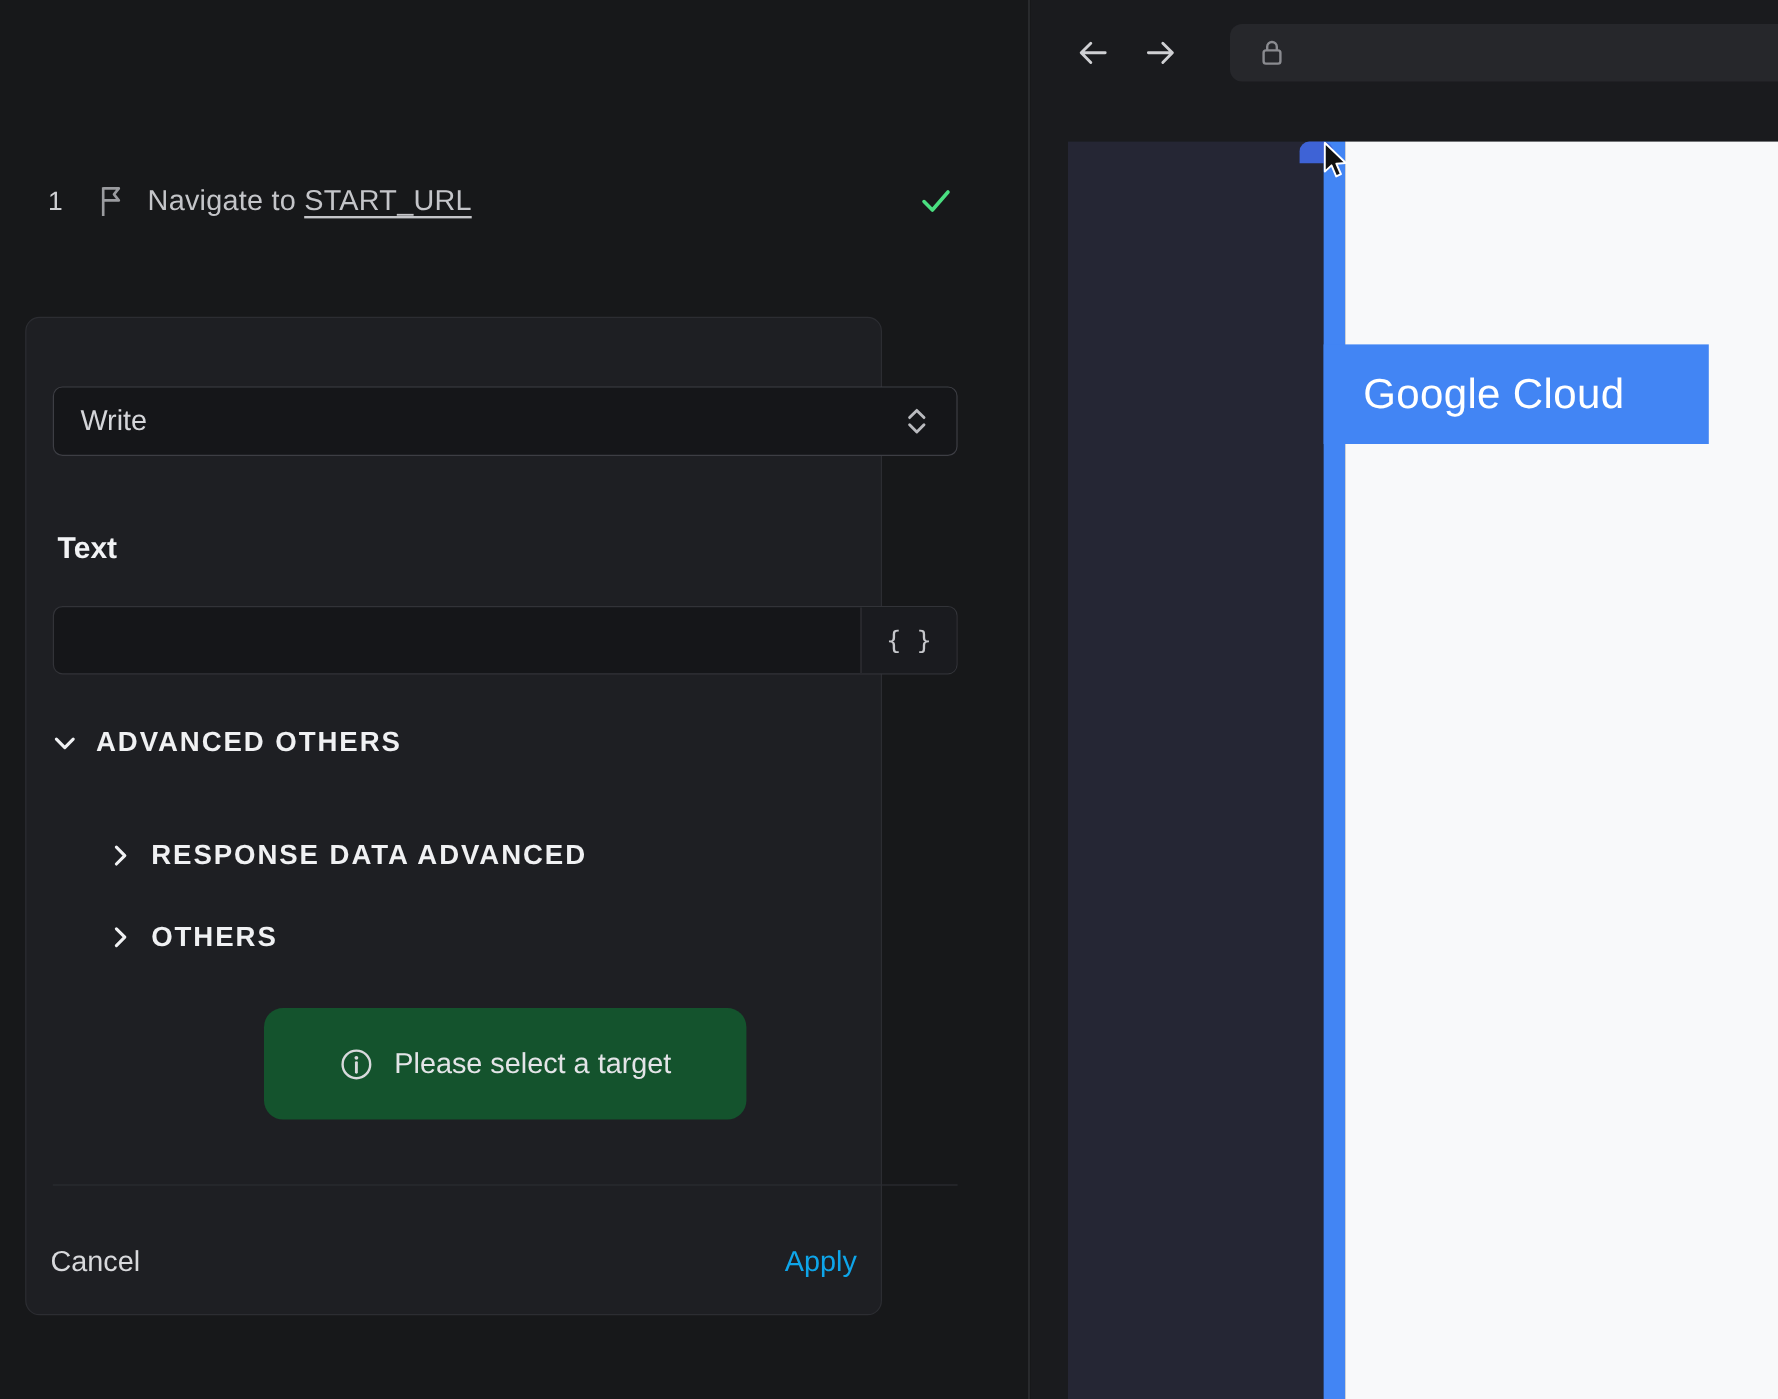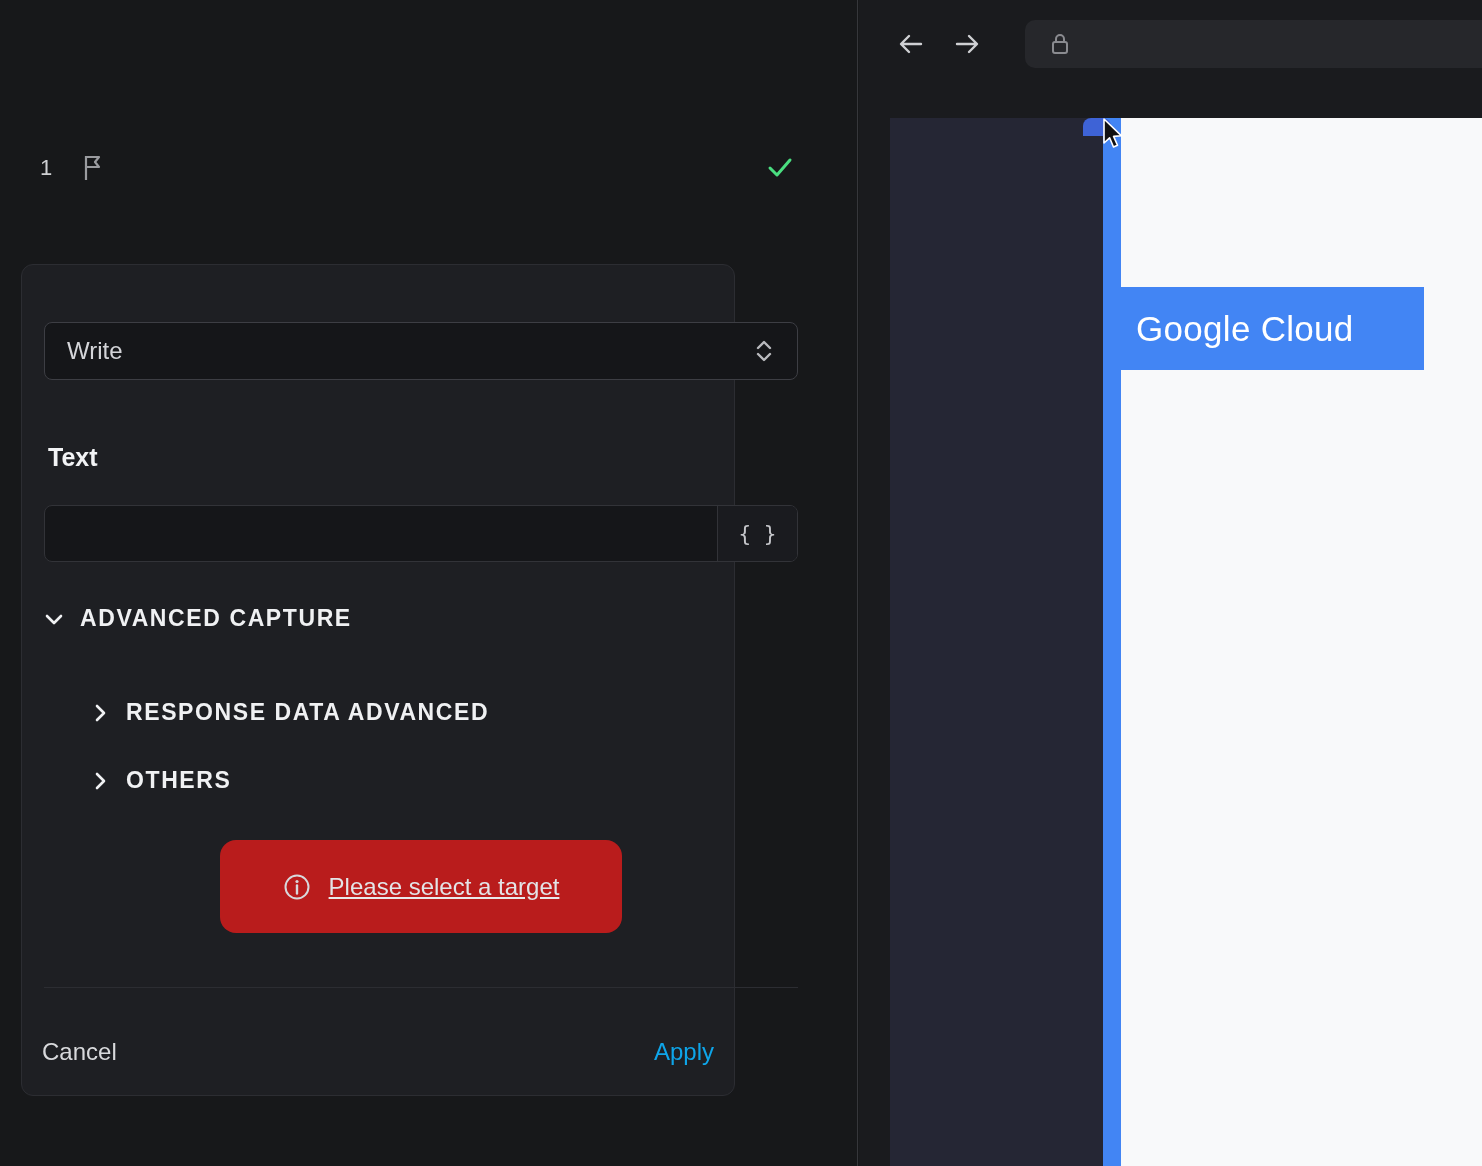--- a/index.html
+++ b/index.html
@@ -35,21 +35,21 @@
   .input-row { position:absolute; left:22px; top:240px; width:754px; height:57px; display:flex; border:1px solid #323338; border-radius:8px; background:#151619; overflow:hidden; }
   .text-input { flex:1; background:transparent; border:none; outline:none; color:#e8e9eb; font-size:22px; padding:0 18px; font-family:inherit; }
   .var-btn { width:80px; border:none; border-left:1px solid #323338; background:#1a1b1f; color:#c6c7cb; font-size:21px; cursor:pointer; font-family:"DejaVu Sans Mono",monospace; }
 
   .adv-header { position:absolute; left:20px; top:340px; display:flex; align-items:center; gap:14px; cursor:pointer; }
   .adv-header .hdr-text, .sub-header .hdr-text { font-size:23px; font-weight:700; letter-spacing:1.6px; color:#f0f1f3; }
   .sub-header { position:absolute; left:66px; display:flex; align-items:center; gap:14px; cursor:pointer; }
   .sub-header.rdc { top:434px; }
   .sub-header.oth { top:502px; }
 
-  .notice { position:absolute; left:198px; top:575px; width:402px; height:93px; background:#b91c1c; border-radius:16px; display:flex; align-items:center; justify-content:center; gap:18px;text-decoration:underline; }
+  .notice { position:absolute; left:198px; top:575px; width:402px; height:93px; background:#14532d; border-radius:16px; display:flex; align-items:center; justify-content:center; gap:18px; }
   .notice .notice-text { font-size:24px; color:#e3e4e7; }
 
   .card-divider { position:absolute; left:22px; top:722px; width:754px; height:1px; background:#2c2d32; }
 
   .card-footer { position:absolute; left:0; top:742px; width:100%; height:90px; display:flex; align-items:center; justify-content:space-between; padding:0 20px; }
   .cancel-btn { background:none; border:none; font-size:24px; color:#d8d9dc; cursor:pointer; font-family:inherit; }
   .apply-btn { background:none; border:none; font-size:24px; color:#0ea5e9; cursor:default; font-family:inherit; }
 
   
   .browser-pane { position:absolute; left:859px; top:0; width:623px; height:1166px; background:#1a1b1e; }
@@ -77,20 +77,21 @@
   <aside class="left-panel">
 
 
     <div class="step-row">
       <span class="step-num">1</span>
       <span class="flag-icon">
         <svg width="24" height="28" viewBox="0 0 24 28">
             <path d="M4 2 v24 M4 3 h13 l-4 5 4 5 H4" fill="none" stroke="#9a9b9f" stroke-width="2.2" stroke-linejoin="round"></path>
           </svg>
       </span>
+      <span class="step-label"><span>Navigate to </span><a class="step-link">START_URL</a></span>
       <span class="check-icon">
         <svg width="30" height="30" viewBox="0 0 30 30">
             <path d="M5 16 l7 7 L25 8" fill="none" stroke="#4ade80" stroke-width="3" stroke-linecap="round" stroke-linejoin="round"></path>
           </svg>
       </span>
     </div>
 
     <section class="editor-card">
 
       <div class="action-select">
@@ -108,21 +109,21 @@
         <input class="text-input" type="text" value="" style="">
         <button class="var-btn">{ }</button>
       </div>
 
       <div class="adv-header">
         <span>
           <svg width="24" height="24" viewBox="0 0 24 24">
               <path d="M5 9 l7 7 7 -7" fill="none" stroke="#f0f1f3" stroke-width="2.6" stroke-linecap="round" stroke-linejoin="round"></path>
             </svg>
         </span>
-        <span class="hdr-text">ADVANCED CAPTURE</span>
+        <span class="hdr-text">ADVANCED OTHERS</span>
       </div>
 
       <div class="sub-header rdc">
         <span>
           <svg width="24" height="24" viewBox="0 0 24 24">
               <path d="M9 5 l7 7 -7 7" fill="none" stroke="#f0f1f3" stroke-width="2.6" stroke-linecap="round" stroke-linejoin="round"></path>
             </svg>
         </span>
         <span class="hdr-text">RESPONSE DATA ADVANCED</span>
       </div>

